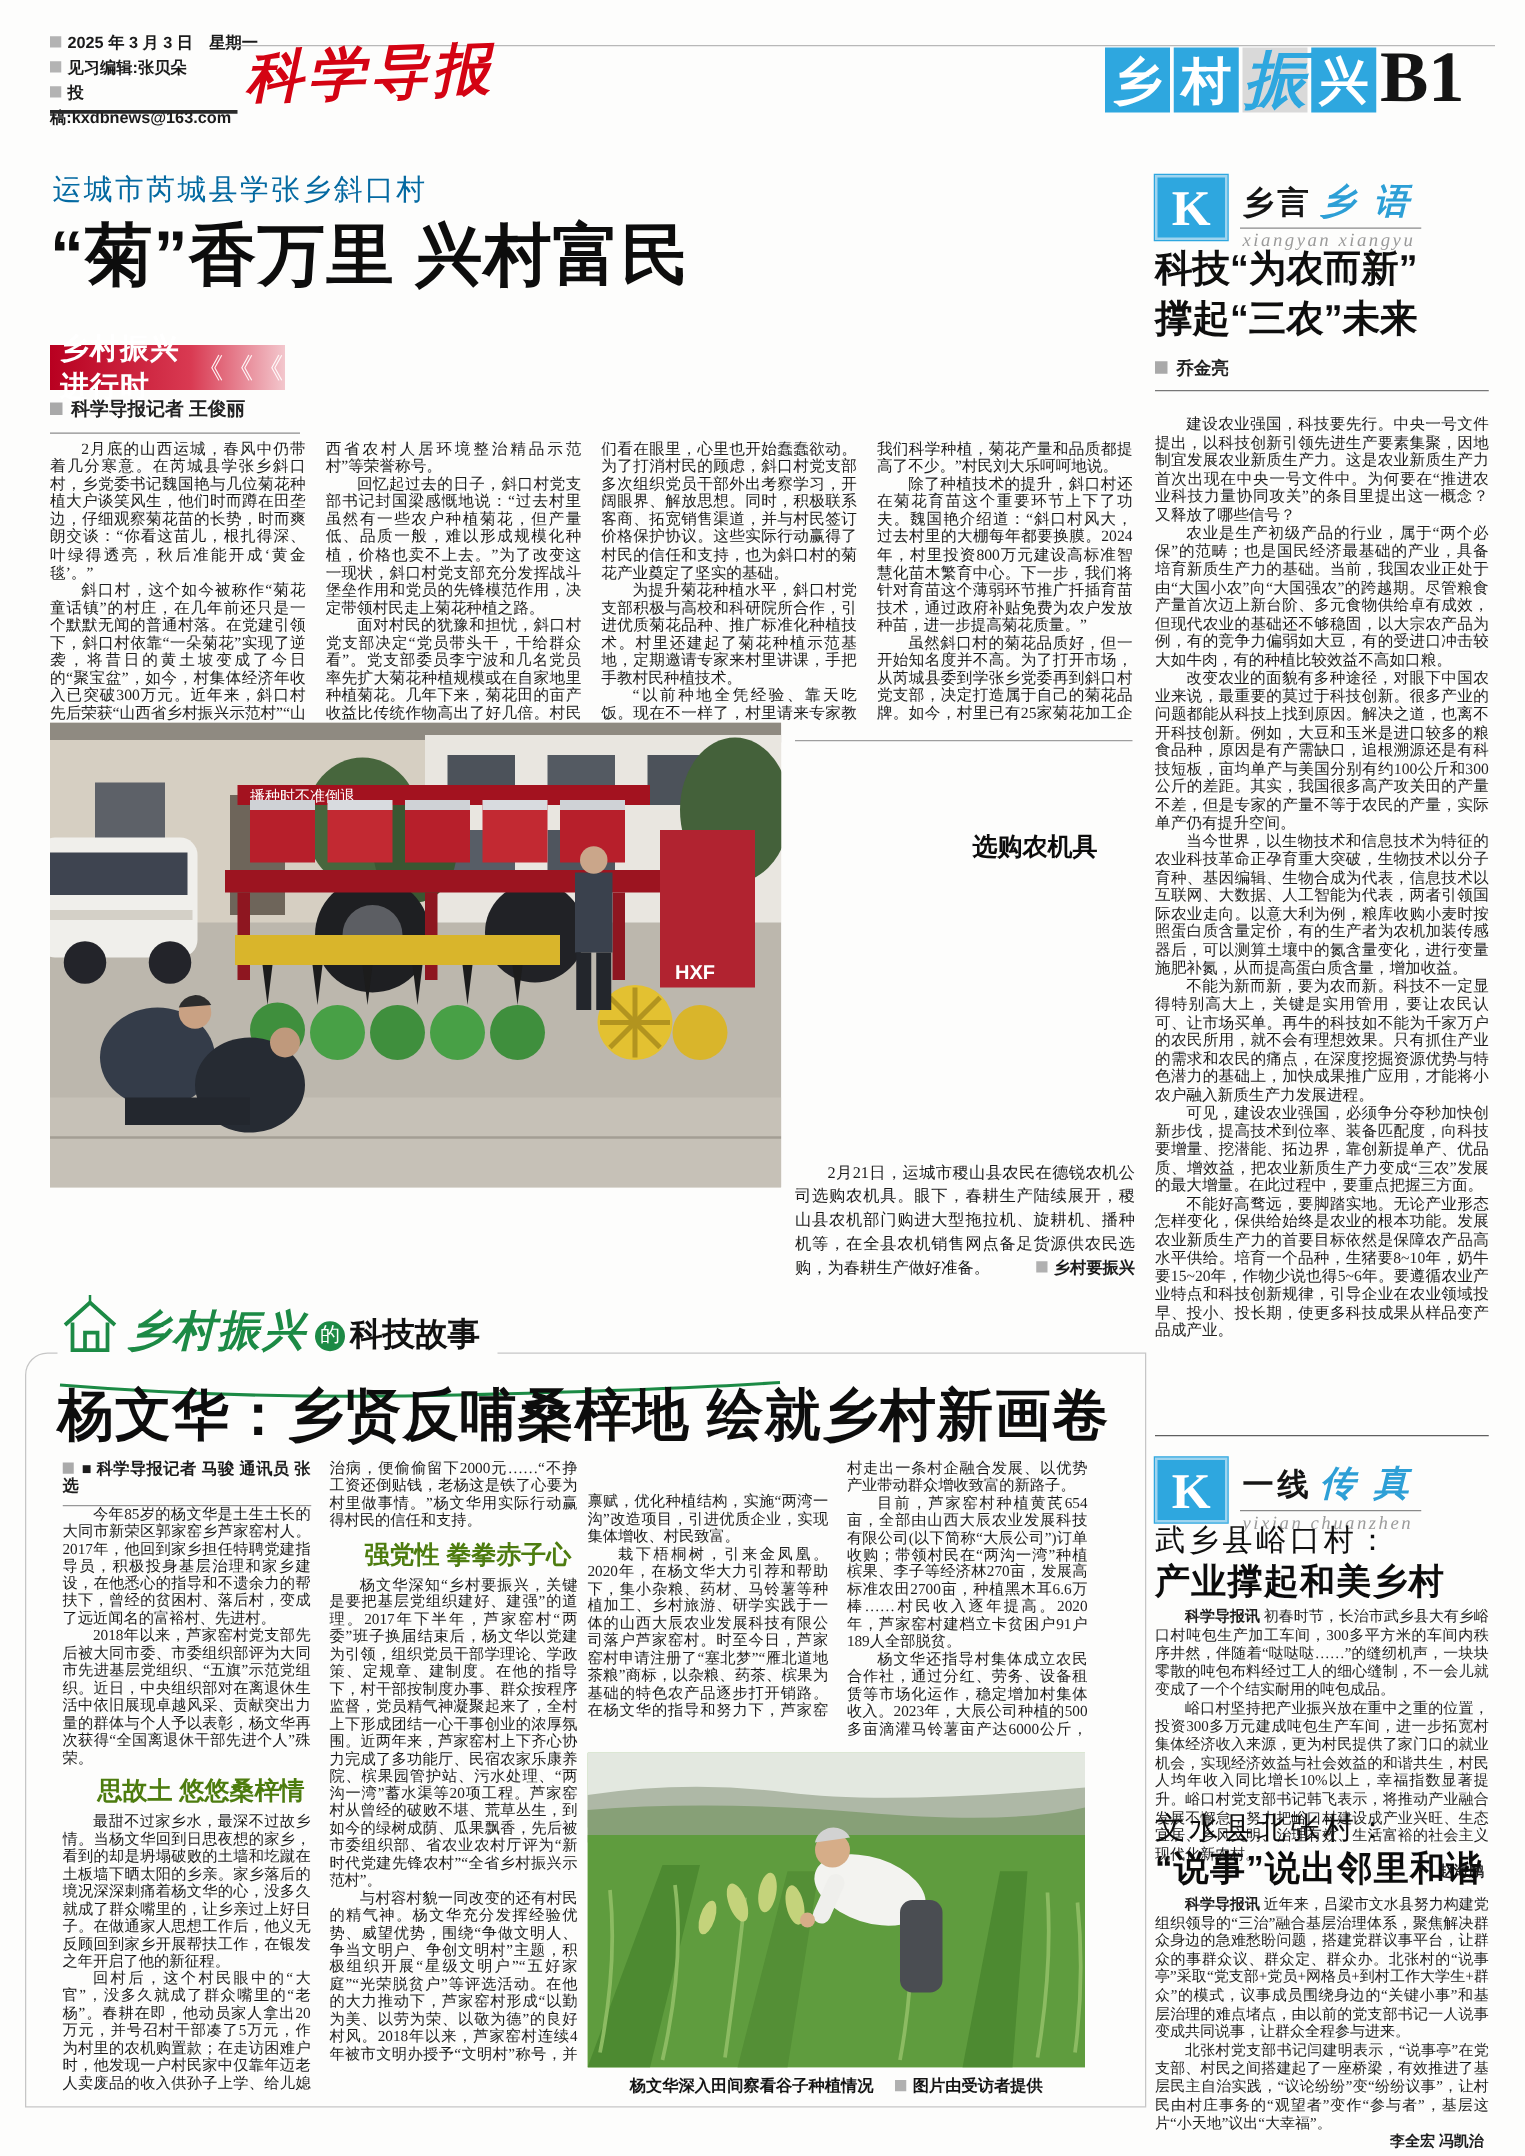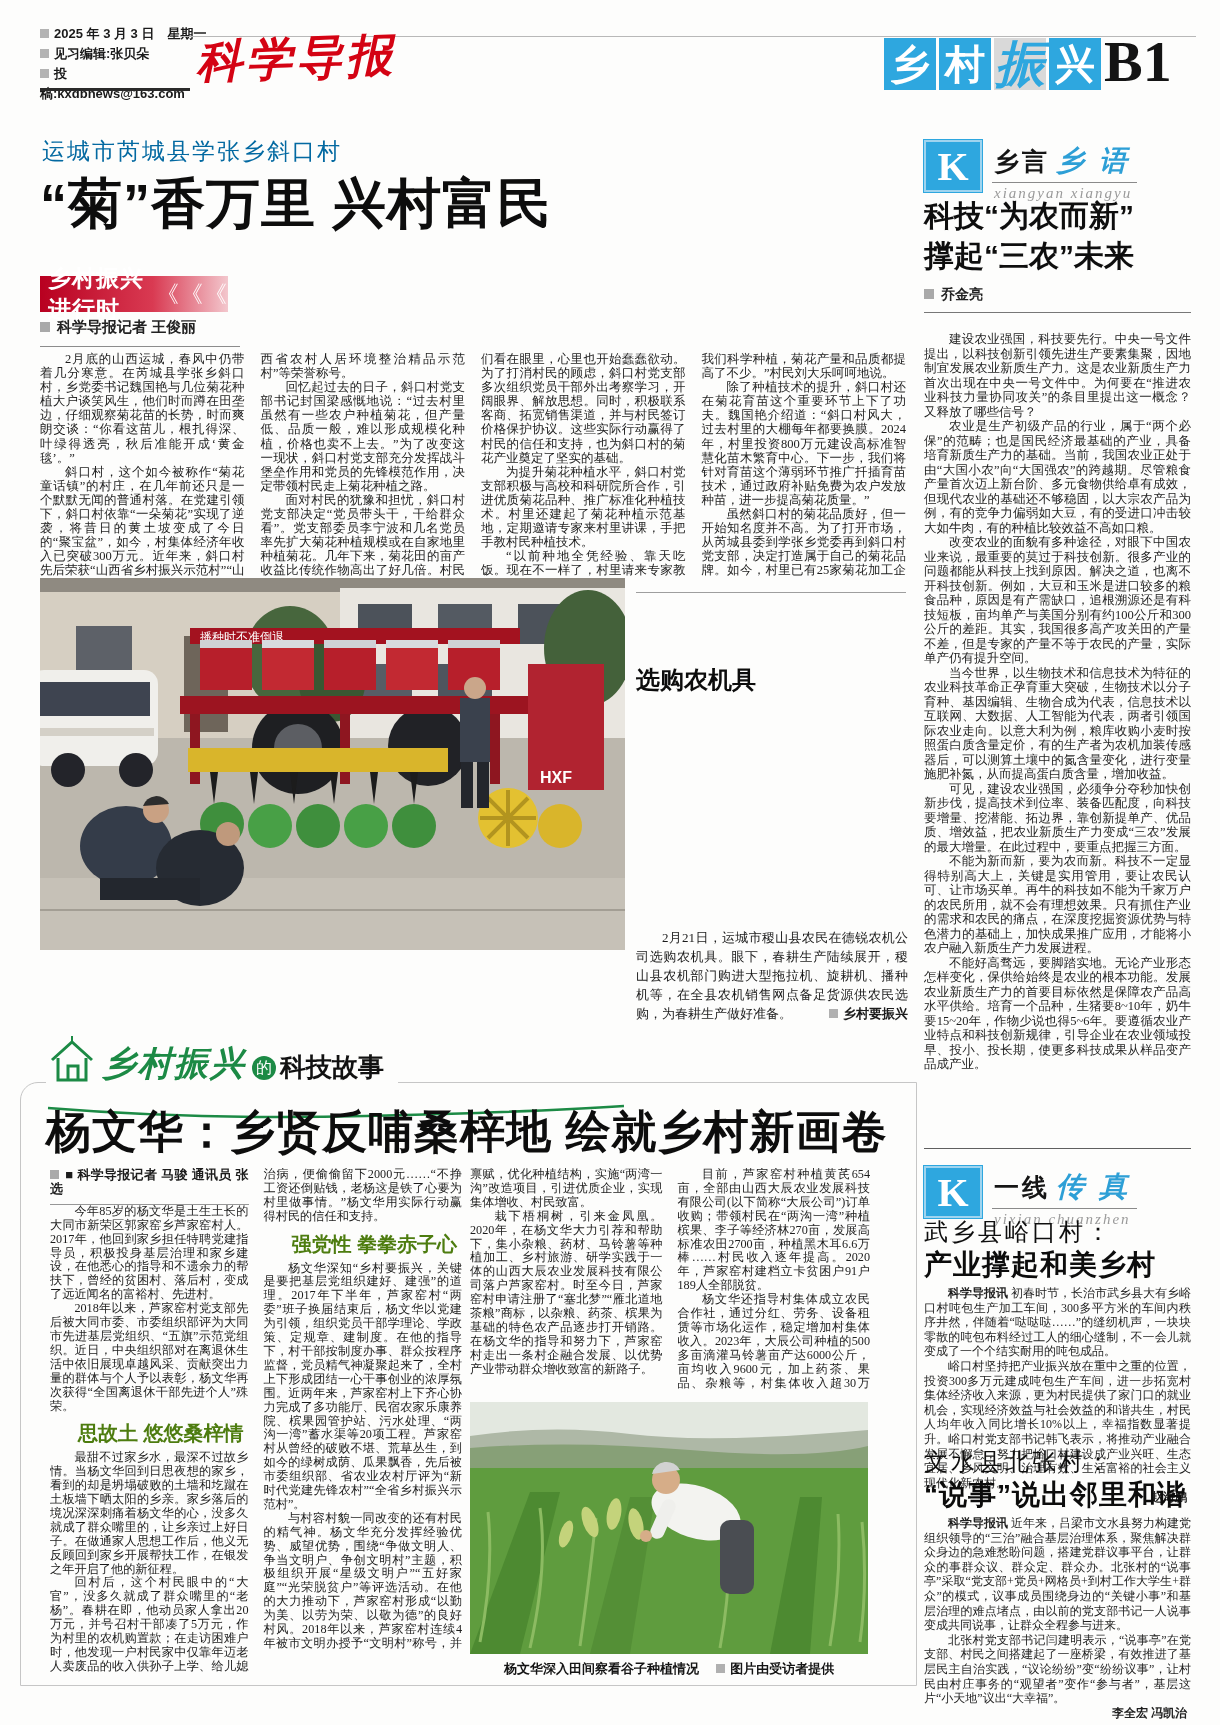--- a/index.html
+++ b/index.html
@@ -36,21 +36,21 @@
   .byline { font-size:15px; font-weight:bold; color:#222; }
   .byline::before { content:""; display:inline-block; width:10px; height:10px; background:#a9a9a9; margin-right:7px; }
   .lead-byline { left:40px; top:318px; width:200px; padding-bottom:9px; border-bottom:1px solid #8c8c8c; }
   .lead-body { left:40px; top:352px; width:866px; height:228px; overflow:hidden;
                column-count:4; column-gap:16px; font-size:12.5px; line-height:14.1px; text-align:justify; color:#1c1c1c; }
   .lead-body p, .colflow p { text-indent:2em; }
 
   
   .photo1 { left:40px; top:578px; width:585px; height:372px; }
   .pn-rule { left:636px; top:592px; width:270px; height:1px; background:#9e9e9e; }
-  .pn-title { left:636px; top:664px; width:270px; text-align:left; font-size:24px; font-weight:bold; color:#0c0c0c; }
+  .pn-title { left:608px; top:664px; width:270px; text-align:right; font-size:20px; font-weight:bold; color:#0c0c0c; }
   .pn-cap { left:636px; top:928px; width:272px; font-size:13px; line-height:19px; text-align:justify; color:#1b1b1b; position:absolute; }
   .pn-cap .cap-text { text-indent:2em; display:block; }
   .pn-cap .credit { position:absolute; right:0; bottom:0; font-weight:bold; }
   .credit::before { content:""; display:inline-block; width:9px; height:9px; background:#b0b0b0; margin-right:5px; }
 
   
   .feature-box { left:20px; top:1082px; width:897px; height:604px; border:1px solid #c6c6c6; border-radius:18px 0 0 0; }
   .f-badge { left:46px; top:1036px; display:flex; align-items:center; background:#fdfdfc; padding:0 14px 2px 0; }
   .f-badge .zh1 { font-size:34px; font-weight:bold; font-style:italic; color:#1c8a45;
                   font-family:"Liberation Serif",serif; letter-spacing:2px; margin:0 4px; }
@@ -60,21 +60,21 @@
   .f-curve { left:46px; top:1104px; }
   .f-title { left:46px; top:1102px; width:860px; font-size:45px; font-weight:bold; color:#0d0d0d; letter-spacing:1px; }
   .colflow { font-size:12.2px; line-height:13.9px; text-align:justify; color:#1c1c1c; overflow:hidden; }
   .f-left  { left:50px;  top:1168px; width:412px; height:506px; column-count:2; column-gap:15px; }
   .f-right { left:470px; top:1168px; width:400px; height:230px; column-count:2; column-gap:15px; }
   .it-byline { font-family:"Liberation Sans","DejaVu Sans",sans-serif; font-size:13px; font-weight:bold;
                border-bottom:1px solid #979797; padding-bottom:8px; margin-bottom:0; text-indent:0 !important; }
   .it-byline::before { content:""; display:inline-block; width:9px; height:9px; background:#aaa; margin-right:6px; }
   .it-h { font-family:"Liberation Sans","DejaVu Sans",sans-serif; font-size:20px; font-weight:bold;
           margin:14px 0 10px; text-indent:0 !important; break-inside:avoid; color:#4d7c0f;padding-left:28px; }
-  .it-cont { text-indent:0 !important; }
+  .it-cont { text-indent:0 !important;margin-top:27px; }
   .it-sig { text-align:right; font-weight:bold; text-indent:0 !important; padding-right:4px; }
   .photo2 { left:470px; top:1402px; width:398px; height:252px; }
   .f-cap { left:470px; top:1660px; width:398px; text-align:center; font-size:13px; font-weight:bold; color:#141414; }
   .f-cap .credit { margin-left:14px; font-weight:bold; }
 
   
   .sb-head { display:flex; align-items:flex-start; }
   .klogo { width:58px; height:52px; background:#2ea7df; border:2px solid #9fd4ef; outline:1px solid #2ea7df;
            color:#fff; font-size:40px; font-weight:bold; font-family:"Liberation Serif",serif;
            display:flex; align-items:center; justify-content:center; flex:none; }
@@ -334,22 +334,22 @@
   <div class="abs oped-title sans">
     <div>科技“为农而新”</div>
     <div>撑起“三农”未来</div>
   </div>
   <div class="abs byline sans oped-byline">乔金亮</div>
   <div class="abs oped-body">
       <p class="it-p">建设农业强国，科技要先行。中央一号文件提出，以科技创新引领先进生产要素集聚，因地制宜发展农业新质生产力。这是农业新质生产力首次出现在中央一号文件中。为何要在“推进农业科技力量协同攻关”的条目里提出这一概念？又释放了哪些信号？</p>
       <p class="it-p">农业是生产初级产品的行业，属于“两个必保”的范畴；也是国民经济最基础的产业，具备培育新质生产力的基础。当前，我国农业正处于由“大国小农”向“大国强农”的跨越期。尽管粮食产量首次迈上新台阶、多元食物供给卓有成效，但现代农业的基础还不够稳固，以大宗农产品为例，有的竞争力偏弱如大豆，有的受进口冲击较大如牛肉，有的种植比较效益不高如口粮。</p>
       <p class="it-p">改变农业的面貌有多种途径，对眼下中国农业来说，最重要的莫过于科技创新。很多产业的问题都能从科技上找到原因。解决之道，也离不开科技创新。例如，大豆和玉米是进口较多的粮食品种，原因是有产需缺口，追根溯源还是有科技短板，亩均单产与美国分别有约100公斤和300公斤的差距。其实，我国很多高产攻关田的产量不差，但是专家的产量不等于农民的产量，实际单产仍有提升空间。</p>
       <p class="it-p">当今世界，以生物技术和信息技术为特征的农业科技革命正孕育重大突破，生物技术以分子育种、基因编辑、生物合成为代表，信息技术以互联网、大数据、人工智能为代表，两者引领国际农业走向。以意大利为例，粮库收购小麦时按照蛋白质含量定价，有的生产者为农机加装传感器后，可以测算土壤中的氮含量变化，进行变量施肥补氮，从而提高蛋白质含量，增加收益。</p>
+      <p class="it-p">不能为新而新，要为农而新。科技不一定显得特别高大上，关键是实用管用，要让农民认可、让市场买单。再牛的科技如不能为千家万户的农民所用，就不会有理想效果。只有抓住产业的需求和农民的痛点，在深度挖掘资源优势与特色潜力的基础上，加快成果推广应用，才能将小农户融入新质生产力发展进程。</p>
       <p class="it-p">可见，建设农业强国，必须争分夺秒加快创新步伐，提高技术到位率、装备匹配度，向科技要增量、挖潜能、拓边界，靠创新提单产、优品质、增效益，把农业新质生产力变成“三农”发展的最大增量。在此过程中，要重点把握三方面。</p>
-      <p class="it-p">不能为新而新，要为农而新。科技不一定显得特别高大上，关键是实用管用，要让农民认可、让市场买单。再牛的科技如不能为千家万户的农民所用，就不会有理想效果。只有抓住产业的需求和农民的痛点，在深度挖掘资源优势与特色潜力的基础上，加快成果推广应用，才能将小农户融入新质生产力发展进程。</p>
       <p class="it-p">不能好高骛远，要脚踏实地。无论产业形态怎样变化，保供给始终是农业的根本功能。发展农业新质生产力的首要目标依然是保障农产品高水平供给。培育一个品种，生猪要8~10年，奶牛要15~20年，作物少说也得5~6年。要遵循农业产业特点和科技创新规律，引导企业在农业领域投早、投小、投长期，使更多科技成果从样品变产品成产业。</p>
     </div>
   <div class="abs oped-rule"></div>
 
   <div class="abs sb-head briefs-head">
     <div class="klogo">K</div>
     <div class="tagwrap">
       <div class="tagline">
         <span class="t-black sans">一线</span>
         <span class="t-blue">传 真</span>

